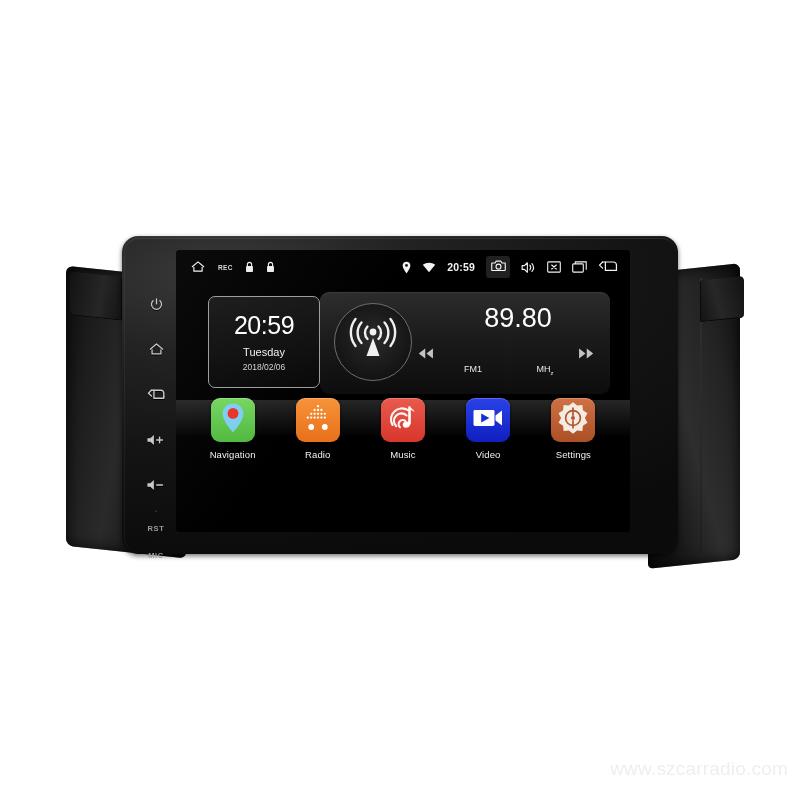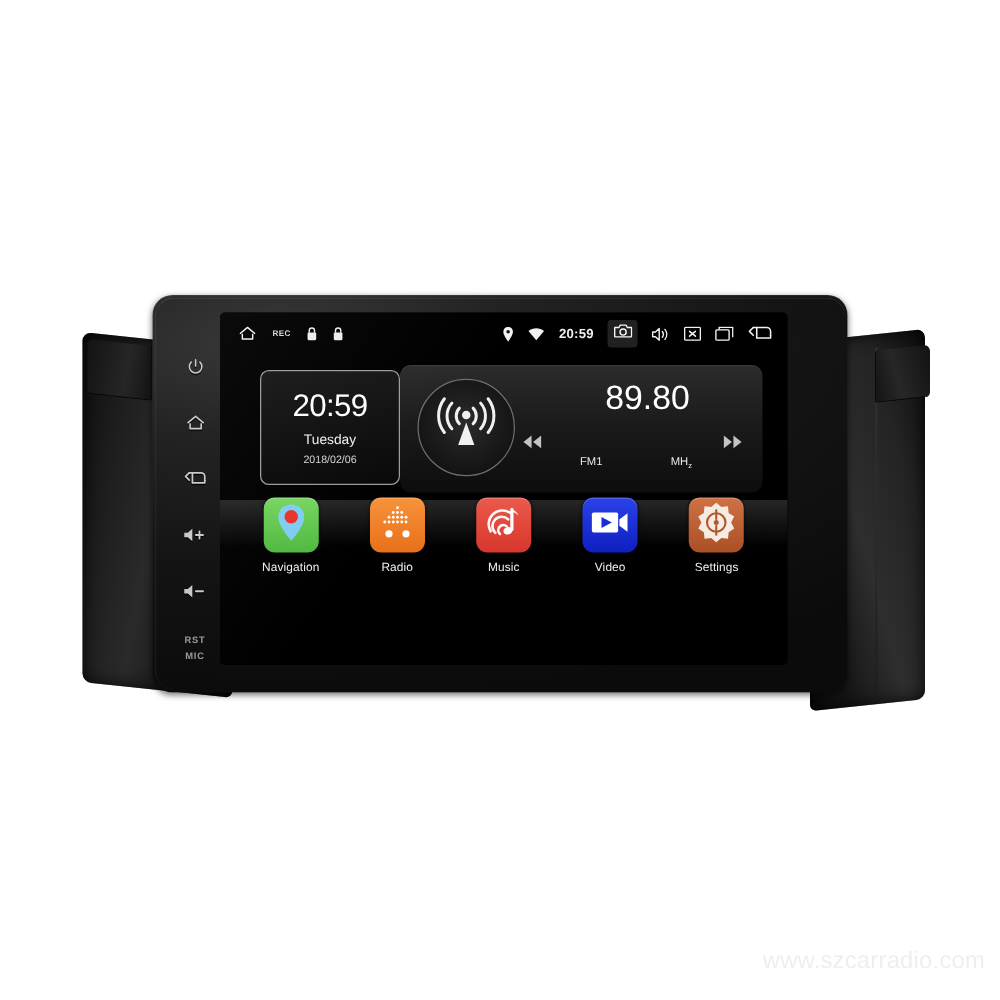--- a/index.html
+++ b/index.html
@@ -66,21 +66,21 @@
   .bezel-inner-hl {
     position:absolute; left:124px; top:238px; width:552px; height:314px;
     border-radius:15px; border-top:1px solid rgba(255,255,255,.10);
     border-left:1px solid rgba(255,255,255,.05); pointer-events:none;
   }
 
   
   .keycol { position: absolute; left: 130px; top: 286px; width: 52px; height: 250px; }
   .key {
     position: absolute; left: 0; width: 52px; height: 26px;
-    display: flex; align-items: flex-start; justify-content: center;
+    display: flex; align-items: flex-end; justify-content: center;
     color: #cfcfcf;
   }
   .key svg { display:block; filter: drop-shadow(0 1px 0 rgba(0,0,0,.9)); }
   .key .txt { font-size: 7.5px; font-weight: bold; letter-spacing: .6px; color:#9a9a9a; }
   .key .mini { font-size: 4.5px; color:#4e4e4e; position:absolute; top:2px; }
 
   
   .screen {
     position: absolute; left: 176px; top: 250px; width: 454px; height: 282px;
     background: #000; border-radius: 4px; overflow: hidden;
@@ -232,21 +232,21 @@
           <path d="M15 9 L23 9" stroke="#c9c9c9" stroke-width="2" stroke-linecap="round"></path>
         </svg>
       </span>
     </div>
 
     <div class="key" style="top:221px;">
       <span class="mini">•</span>
       <span class="txt">RST</span>
     </div>
 
-    <div class="key" style="top:234px;">
+    <div class="key" style="top:248px;">
       <span class="txt">MIC</span>
     </div>
   </div>
 
   <div class="screen">
 
     <div class="statusbar">
       <div class="sb-left">
         <span class="sb-ico">
           <svg width="16" height="14" viewBox="0 0 24 22" fill="none" stroke="#f2f2f2" stroke-width="1.8" stroke-linejoin="round">

